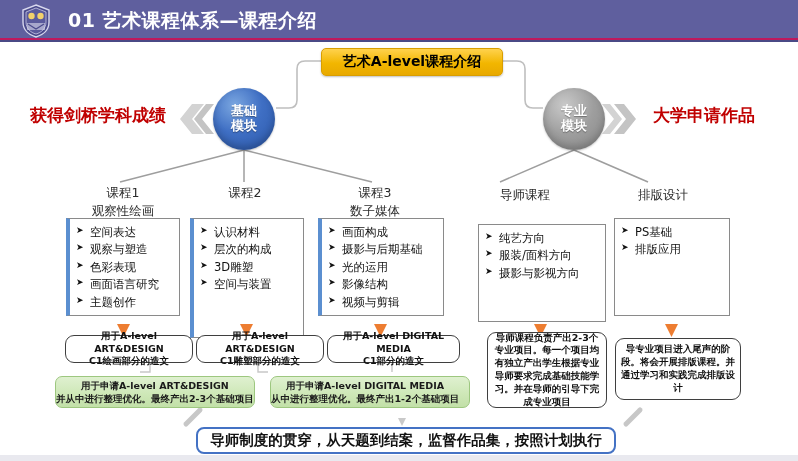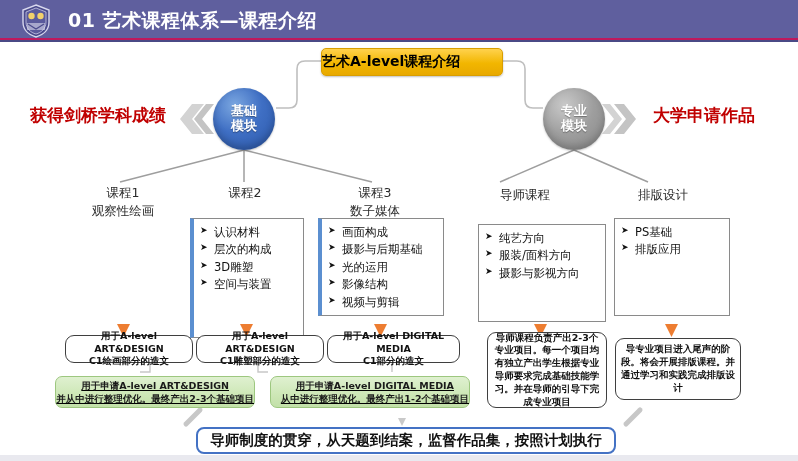--- a/index.html
+++ b/index.html
@@ -38,21 +38,21 @@
     position:absolute;color:#c00000;font-weight:bold;font-size:17px;
     white-space:nowrap;
   }
 
   
   .pill-yellow{
     position:absolute;left:321px;top:48px;width:180px;height:26px;
     background:linear-gradient(to bottom,#ffd24d 0%,#f2b600 55%,#e8a900 100%);
     border:1px solid #d99e00;border-radius:5px;
     box-shadow:0 1px 2px rgba(0,0,0,.25);
-    display:flex;align-items:center;
+    display:flex;align-items:center;justify-content:center;
     color:#000;font-size:14px;font-weight:bold;white-space:nowrap;
   }
 
   
   .circ{
     position:absolute;width:62px;height:62px;border-radius:50%;
     display:flex;flex-direction:column;align-items:center;justify-content:center;
     color:#fff;font-weight:bold;font-size:13px;line-height:1.12;
     text-shadow:0 1px 1px rgba(0,0,0,.35);
   }
@@ -103,21 +103,21 @@
     display:flex;align-items:center;justify-content:center;
     text-align:center;
   }
   .callout .ctext{font-size:9.5px;line-height:1.35;color:#111;font-weight:bold;}
 
   
   .greenbox{
     position:absolute;
     background:linear-gradient(to bottom,#dff0d0 0%,#cde7b6 60%,#c2e0a8 100%);
     border:1px solid #9dc77f;border-radius:7px;box-sizing:border-box;
-    display:flex;align-items:center;justify-content:flex-end;text-align:center;text-decoration:underline;
+    display:flex;align-items:center;justify-content:flex-start;text-align:center;
   }
   .greenbox .gtext{font-size:9.5px;line-height:1.4;color:#1a1a1a;font-weight:bold;}
 
   
   .banner{
     position:absolute;left:196px;top:427px;width:420px;height:27px;
     background:#ffffff;border:2px solid #4472c4;border-radius:8px;
     display:flex;align-items:center;justify-content:center;
     box-sizing:border-box;
   }
@@ -199,20 +199,29 @@
   </div>
   <div class="circ circ-gray">
     <span>专业</span>
     <span>模块</span>
   </div>
 
   <div class="ct" style="left:70px;top:184px;width:106px;">
     <div>课程1</div>
     <div>观察性绘画</div>
   </div>
+  <div class="listbox accent" style="left:66px;top:218px;width:114px;height:98px;">
+    <ul>
+      <li>空间表达</li>
+      <li>观察与塑造</li>
+      <li>色彩表现</li>
+      <li>画面语言研究</li>
+      <li>主题创作</li>
+    </ul>
+  </div>
 
   <div class="ct" style="left:192px;top:184px;width:106px;">
     <div>课程2</div>
   </div>
   <div class="listbox accent" style="left:190px;top:218px;width:114px;height:120px;">
     <ul>
       <li>认识材料</li>
       <li>层次的构成</li>
       <li>3D雕塑</li>
       <li>空间与装置</li>

